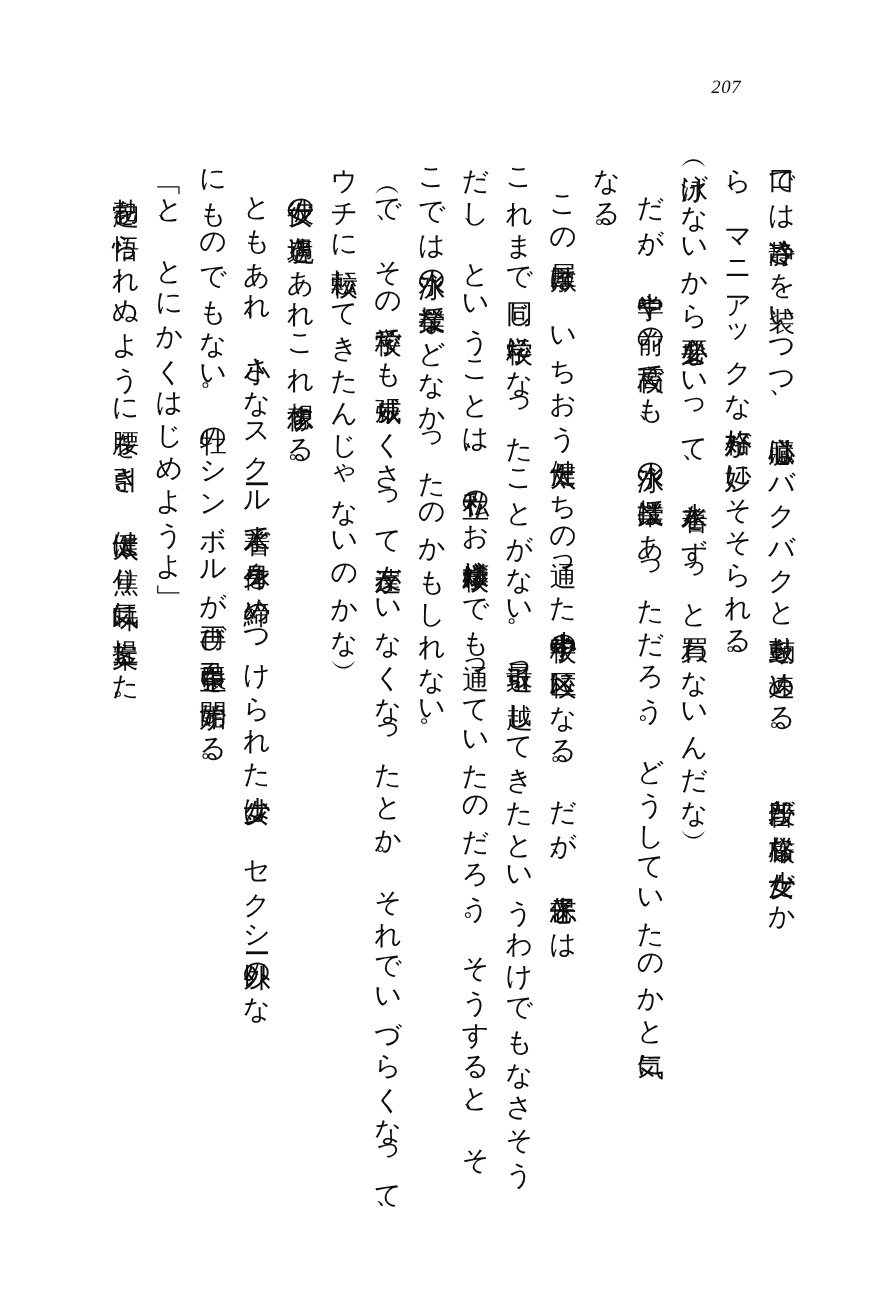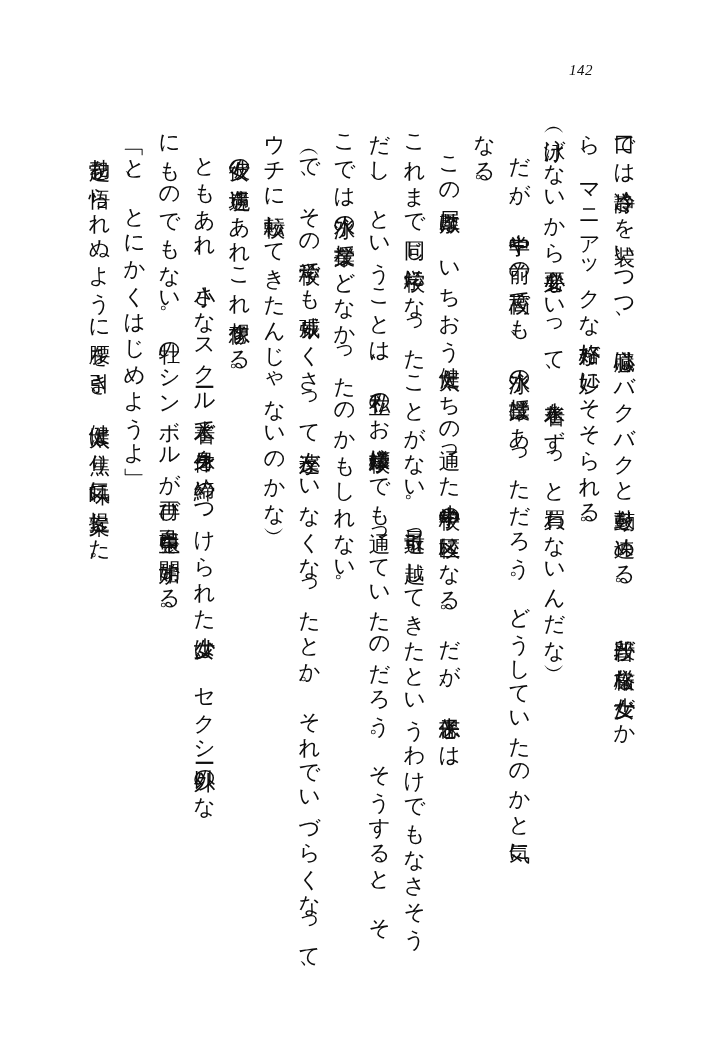--- a/index.html
+++ b/index.html
@@ -69,21 +69,21 @@
   .vcol.indent {
     padding-top: 22px;
     height: 768px;
   }
 </style>
 </head>
 <body>
 
 <div id="page">
 
-  <div id="page-number">142</div>
+  <div id="page-number">207</div>
 
   <div id="text-body">
       <div class="vcol">口では冷静さを装いつつ、心臓はバクバクと鼓動を速める。　普段が厳格な少女だか</div>
       <div class="vcol">ら、マニアックな格好が妙にそそられる。</div>
       <div class="vcol">（泳げないから必要ないって、水着をずっと買わないんだな）</div>
       <div class="vcol indent">だが、中学や前の高校でも、水泳の授業はあっただろう。どうしていたのかと気に</div>
       <div class="vcol">なる。</div>
       <div class="vcol indent">この屋敷は、いちおう健太たちの通った小中学校の校区になる。だが、志保子とは</div>
       <div class="vcol">これまで同じ学校になったことがない。最近引っ越してきたというわけでもなさそう</div>
       <div class="vcol">だし、ということは、私立のお嬢様学校にでも通っていたのだろう。そうすると、そ</div>

